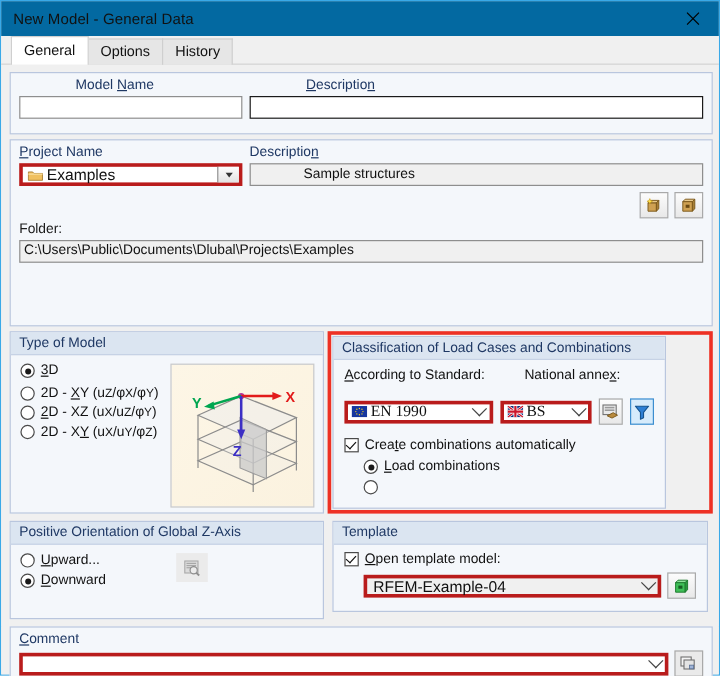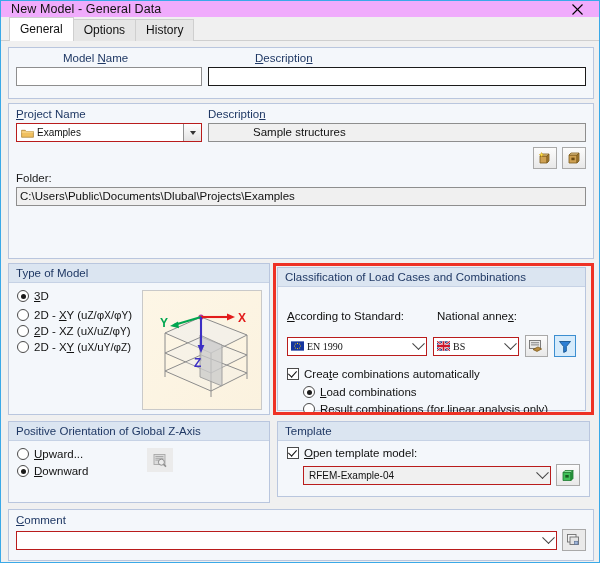--- a/index.html
+++ b/index.html
@@ -10,21 +10,21 @@
   }
   .window{
     position:absolute;inset:0;
     border:1px solid #3aa9e8;
     background:#f0f0f0;
     box-sizing:border-box;
     display:flex;flex-direction:column;
   }
   
   .titlebar{
-    height:16px;background:#f0abfc;
+    height:29px;background:#0369a1;
     display:flex;align-items:center;flex:0 0 auto;
   }
   .title-text{
     margin-left:10px;font-size:12.5px;color:#111;letter-spacing:.1px;
   }
   .title-spacer{flex:1 1 auto;}
   .close-btn{
     width:44px;height:27px;display:flex;align-items:center;justify-content:center;
     font-size:15px;color:#000;
   }
@@ -67,22 +67,22 @@
   .lbl.dark{color:#111;}
   u{text-decoration:underline;text-underline-offset:1px;}
   
   .tb{
     height:19px;border:1px solid #8e8e8e;background:#fff;box-sizing:border-box;
     font-size:11.5px;padding:0 3px;line-height:17px;color:#111;
   }
   .tb.focus{border-color:#1a1a1a;}
   .tb.ro{background:#f0f0f0;}
   .combo{
-    height:19px;border:1px solid #b91c1c;background:#fff;box-sizing:border-box;
-    display:flex;align-items:center;font-size:10px;color:#111;padding-left:2px;
+    height:19px;border:3px solid #b91c1c;background:#fff;box-sizing:border-box;
+    display:flex;align-items:center;font-size:13px;color:#111;padding-left:2px;
   }
   .combo.ro{background:#f0f0f0;}
   .combo .txt{flex:1 1 auto;padding-left:3px;overflow:hidden;white-space:nowrap;}
   .combo .arrow{
     width:16px;height:100%;display:flex;align-items:center;justify-content:center;
     font-size:9px;color:#333;
   }
   .combo.classic .arrow{
     background:linear-gradient(#fdfdfd,#e3e3e3);border-left:1px solid #8e8e8e;
     width:17px;
@@ -280,24 +280,24 @@
             <polygon points="27,35 35,30.5 36,37.3" fill="#00a650"></polygon>
             <polygon points="58,62 54.6,54 61.4,54" fill="#3c2fc4"></polygon>
             <text x="95" y="31" font-size="12" font-weight="bold" fill="#e21b1b" font-family="Liberation Sans, sans-serif">X</text>
             <text x="17" y="36" font-size="12" font-weight="bold" fill="#00a650" font-family="Liberation Sans, sans-serif">Y</text>
             <text x="51" y="76" font-size="12" font-weight="bold" fill="#3c2fc4" font-family="Liberation Sans, sans-serif">Z</text>
           </svg>
         </div>
       </div>
     </div>
 
-    <div class="group" style="position:absolute;left:276px;top:226px;width:309px;height:144px;">
+    <div class="group" style="position:absolute;left:276px;top:226px;width:278px;height:144px;">
       <div class="group-hd">Classification of Load Cases and Combinations</div>
       <div class="group-body">
-        <div style="display:flex;margin-top:16px;">
+        <div style="display:flex;">
           <div style="width:150px;">
             <span class="lbl dark"><u>A</u>ccording to Standard:</span>
           </div>
           <div style="flex:1 1 auto;">
             <span class="lbl dark">National anne<u>x</u>:</span>
           </div>
         </div>
         <div style="display:flex;align-items:center;margin-top:13px;font-family:Liberation Serif, serif;">
           <div class="combo" style="width:150px;">
             <svg class="flag" viewBox="0 0 14 10" style="margin-left:1px;">
@@ -349,21 +349,20 @@
         <div class="row" style="margin-top:11px;">
           <span class="check on"></span>
           <span class="opt-txt">Crea<u>t</u>e combinations automatically</span>
         </div>
         <div class="row" style="margin:6px 0 0 16px;">
           <span class="radio on"></span>
           <span class="opt-txt"><u>L</u>oad combinations</span>
         </div>
         <div class="row" style="margin:5px 0 0 16px;">
           <span class="radio"></span>
-          <span class="opt-txt"><u>R</u>esult combinations (for linear analysis only)</span>
         </div>
       </div>
     </div>
     <div class="annot" style="left:272px;top:222px;width:321px;height:152px;"></div>
 
     <div class="group" style="position:absolute;left:7px;top:380px;width:262px;height:82px;">
       <div class="group-hd">Positive Orientation of Global Z-Axis</div>
       <div style="display:flex;padding:7px 7px 0 8px;">
         <div style="width:110px;">
           <div class="row">

